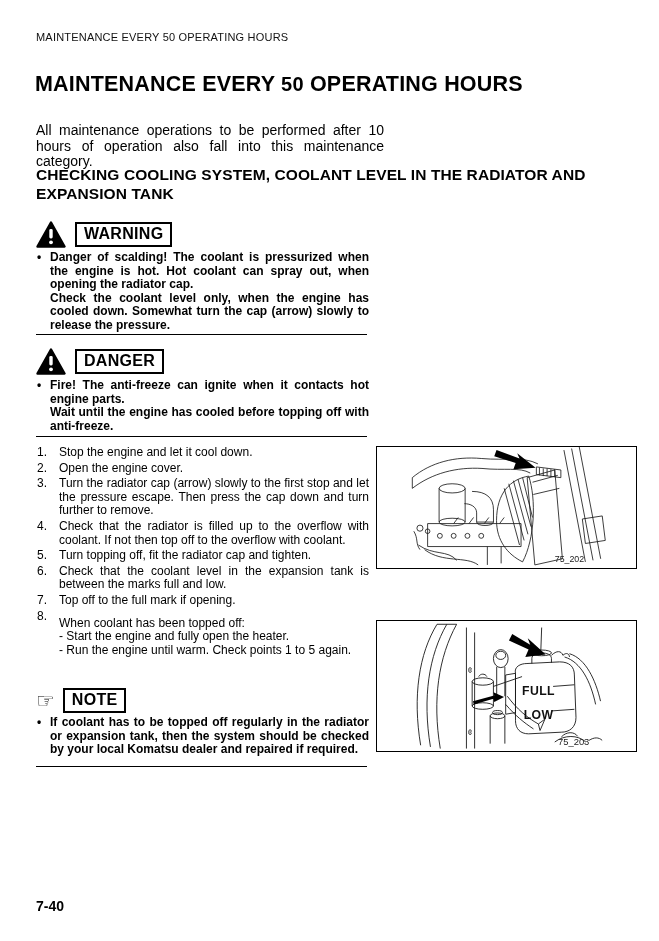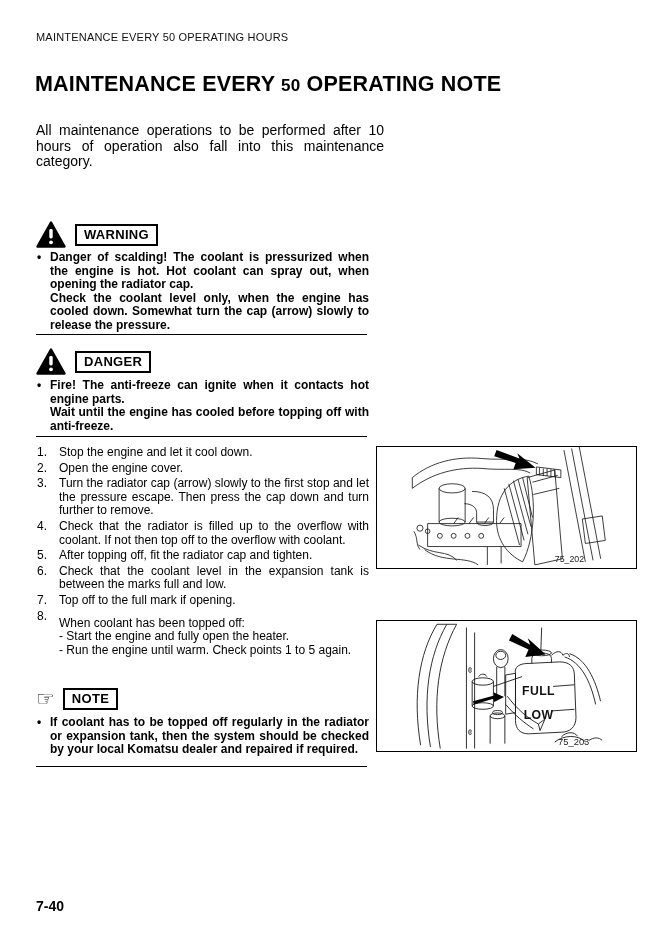--- a/index.html
+++ b/index.html
@@ -13,37 +13,37 @@
     overflow:hidden;
   }
   .running-header{
     position:absolute;left:36px;top:31px;
     font-size:11px;letter-spacing:.2px;color:#111;
   }
   .main-title{
     position:absolute;left:35px;top:72px;
     font-size:21.5px;font-weight:bold;letter-spacing:.2px;white-space:nowrap;
   }
-  .main-title .t-num{font-size:17px;}
+  .main-title .t-num{font-size:20px;}
   .intro{
     position:absolute;left:36px;top:109px;width:348px;
     font-size:14px;line-height:15.5px;text-align:justify;
   }
   .section-heading{
     position:absolute;left:36px;top:165px;width:588px;
     font-size:15.5px;font-weight:bold;line-height:19px;letter-spacing:.1px;
   }
   .alert-head{
     position:absolute;left:36px;
     display:flex;align-items:center;gap:9px;
   }
   .alert-head .tri{display:block;}
   .alert-label{
     border:2px solid #000;padding:1px 7px 2px 7px;
-    font-size:13px;font-weight:bold;letter-spacing:.3px;
+    font-size:16px;font-weight:bold;letter-spacing:.3px;
   }
   .note-head{
     position:absolute;left:36px;top:688px;
     display:flex;align-items:center;gap:8px;
   }
   .hand-icon{
     font-family:"DejaVu Sans",sans-serif;
     font-size:21px;line-height:20px;
   }
   .body-block{
@@ -79,24 +79,25 @@
   .fig-label{font-size:11.5px;fill:#222;font-family:"Liberation Sans",sans-serif;}
   .tank-mark{font-size:15px;font-weight:bold;fill:#111;font-family:"Liberation Sans",sans-serif;letter-spacing:.5px;}
 </style>
 </head>
 <body>
 
 <div class="page">
 
   <div class="running-header">MAINTENANCE EVERY 50 OPERATING HOURS</div>
 
-  <div class="main-title"><span>MAINTENANCE EVERY </span><span class="t-num">50</span><span> OPERATING NOTE</span></div>
+  <div class="main-title"><span>MAINTENANCE EVERY </span><span class="t-num">50</span><span> OPERATING HOURS</span></div>
 
   <p class="intro">All maintenance operations to be performed after 10 hours of operation also fall into this maintenance category.</p>
 
+  <div class="section-heading">CHECKING COOLING SYSTEM, COOLANT LEVEL IN THE RADIATOR AND EXPANSION TANK</div>
 
   <div class="alert-head" style="top:221px;">
     <svg class="tri" width="30" height="27" viewBox="0 0 30 27">
       <path d="M15 1.5 L28.5 25.5 L1.5 25.5 Z" fill="#000" stroke="#000" stroke-width="2.4" stroke-linejoin="round"></path>
       <rect x="13.3" y="8" width="3.4" height="9.5" rx="1.4" fill="#fff"></rect>
       <circle cx="15" cy="21.3" r="1.9" fill="#fff"></circle>
     </svg>
     <span class="alert-label">WARNING</span>
   </div>
   <div class="body-block bold-block" style="top:251px;">
@@ -122,21 +123,21 @@
     </div>
   </div>
   <div class="rule" style="top:436px;"></div>
 
   <div class="steps-flow">
     <ol class="steps">
       <li class="step"><span class="num">1.</span><span>Stop the engine and let it cool down.</span></li>
       <li class="step"><span class="num">2.</span><span>Open the engine cover.</span></li>
       <li class="step"><span class="num">3.</span><span>Turn the radiator cap (arrow) slowly to the first stop and let the pressure escape. Then press the cap down and turn further to remove.</span></li>
       <li class="step"><span class="num">4.</span><span>Check that the radiator is filled up to the overflow with coolant. If not then top off to the overflow with coolant.</span></li>
-      <li class="step"><span class="num">5.</span><span>After topping off, fit the radiator cap and tighten.</span></li>
+      <li class="step"><span class="num">5.</span><span>Turn topping off, fit the radiator cap and tighten.</span></li>
       <li class="step"><span class="num">6.</span><span>Check that the coolant level in the expansion tank is between the marks full and low.</span></li>
       <li class="step"><span class="num">7.</span><span>Top off to the full mark if opening.</span></li>
       <li class="step"><span class="num">8.</span></li>
     </ol>
     <div class="followup">
       <p>When coolant has been topped off:</p>
       <p>- Start the engine and fully open the heater.</p>
       <p>- Run the engine until warm. Check points 1 to 5 again.</p>
     </div>
   </div>

